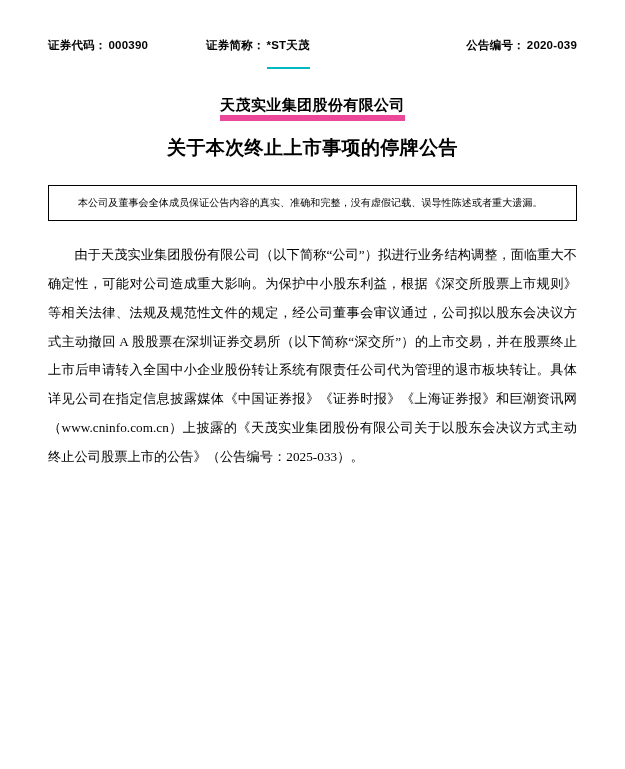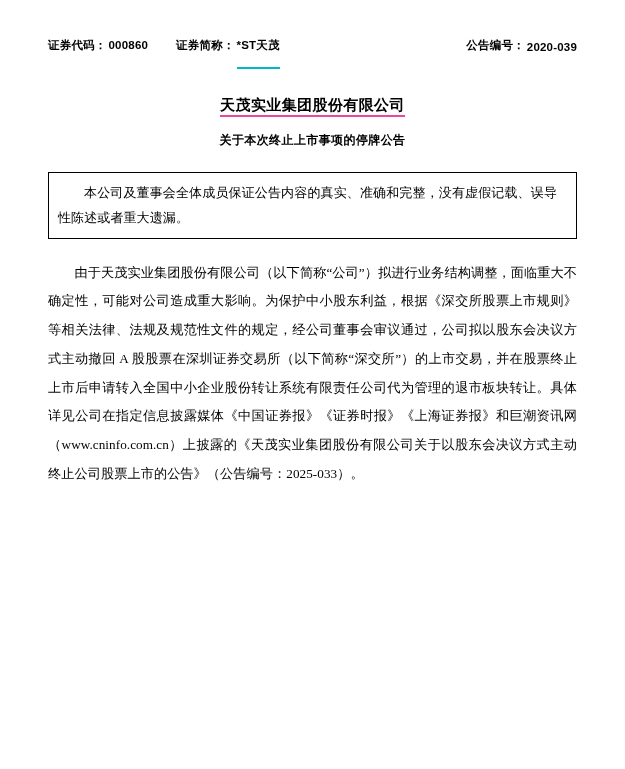--- a/index.html
+++ b/index.html
@@ -36,61 +36,61 @@
     letter-spacing: 0.2px;
     white-space: nowrap;
   }
   .header-cell {
     display: inline-flex;
     align-items: baseline;
   }
   .header-cell .hlabel { font-weight: bold; }
   .header-cell .hvalue { font-weight: bold; margin-left: 2px; }
   .hl-code  { flex: 0 0 auto; }
-  .hl-abbr  { flex: 0 0 auto; margin-left: 28px; }
-  .hl-notice{ flex: 0 0 auto; margin-left: auto; align-items: flex-end; }
+  .hl-abbr  { flex: 0 0 auto; margin-left: 58px; }
+  .hl-notice{ flex: 0 0 auto; margin-left: auto; }
 
   .cyan-underline {
     border-bottom: 2px solid #00b7c2;
     padding-bottom: 16px;
     display: inline-block;
     line-height: 1.05;
   }
 
   
   .doc-title-wrap {
     text-align: center;
     margin-top: 27px;
   }
   .doc-title-1 {
     font-family: "Liberation Sans", "DejaVu Sans", sans-serif;
     font-weight: bold;
     font-size: 15px;
     letter-spacing: 0.4px;
     display: inline-block;
-    border-bottom: 2px solid #ec4899;
+    border-bottom: 6px solid #ec4899;
     padding-bottom: 1px;
     line-height: 1.2;
   }
   .doc-title-2 {
     font-family: "Liberation Sans", "DejaVu Sans", sans-serif;
     font-weight: bold;
-    font-size: 12px;
+    font-size: 19px;
     letter-spacing: 0.4px;
     text-align: center;
     margin-top: 16px;
     line-height: 1.2;
   }
 
   
   .disclaimer-box {
     margin-top: 25px;
     border: 1px solid #000000;
     padding: 8px 19px 8px 9px;
-    font-size: 13px;
+    font-size: 10px;
     line-height: 1.85;
     text-align: justify;
     text-justify: inter-ideograph;
     letter-spacing: 0.1px;
   }
   .disclaimer-box p {
     margin: 0;
     text-indent: 2em;
   }
 
@@ -110,21 +110,21 @@
 </style>
 </head>
 <body>
 
 <div class="page">
 
   <div class="header-row">
 
     <div class="header-cell hl-code">
       <span class="hlabel">证券代码：</span>
-      <span class="hvalue">000860</span>
+      <span class="hvalue">000390</span>
     </div>
 
     <div class="header-cell hl-abbr">
       <span class="hlabel">证券简称：</span>
       <span class="hvalue cyan-underline">*ST天茂</span>
     </div>
 
     <div class="header-cell hl-notice">
       <span class="hlabel">公告编号：</span>
       <span class="hvalue">2020-039</span>

